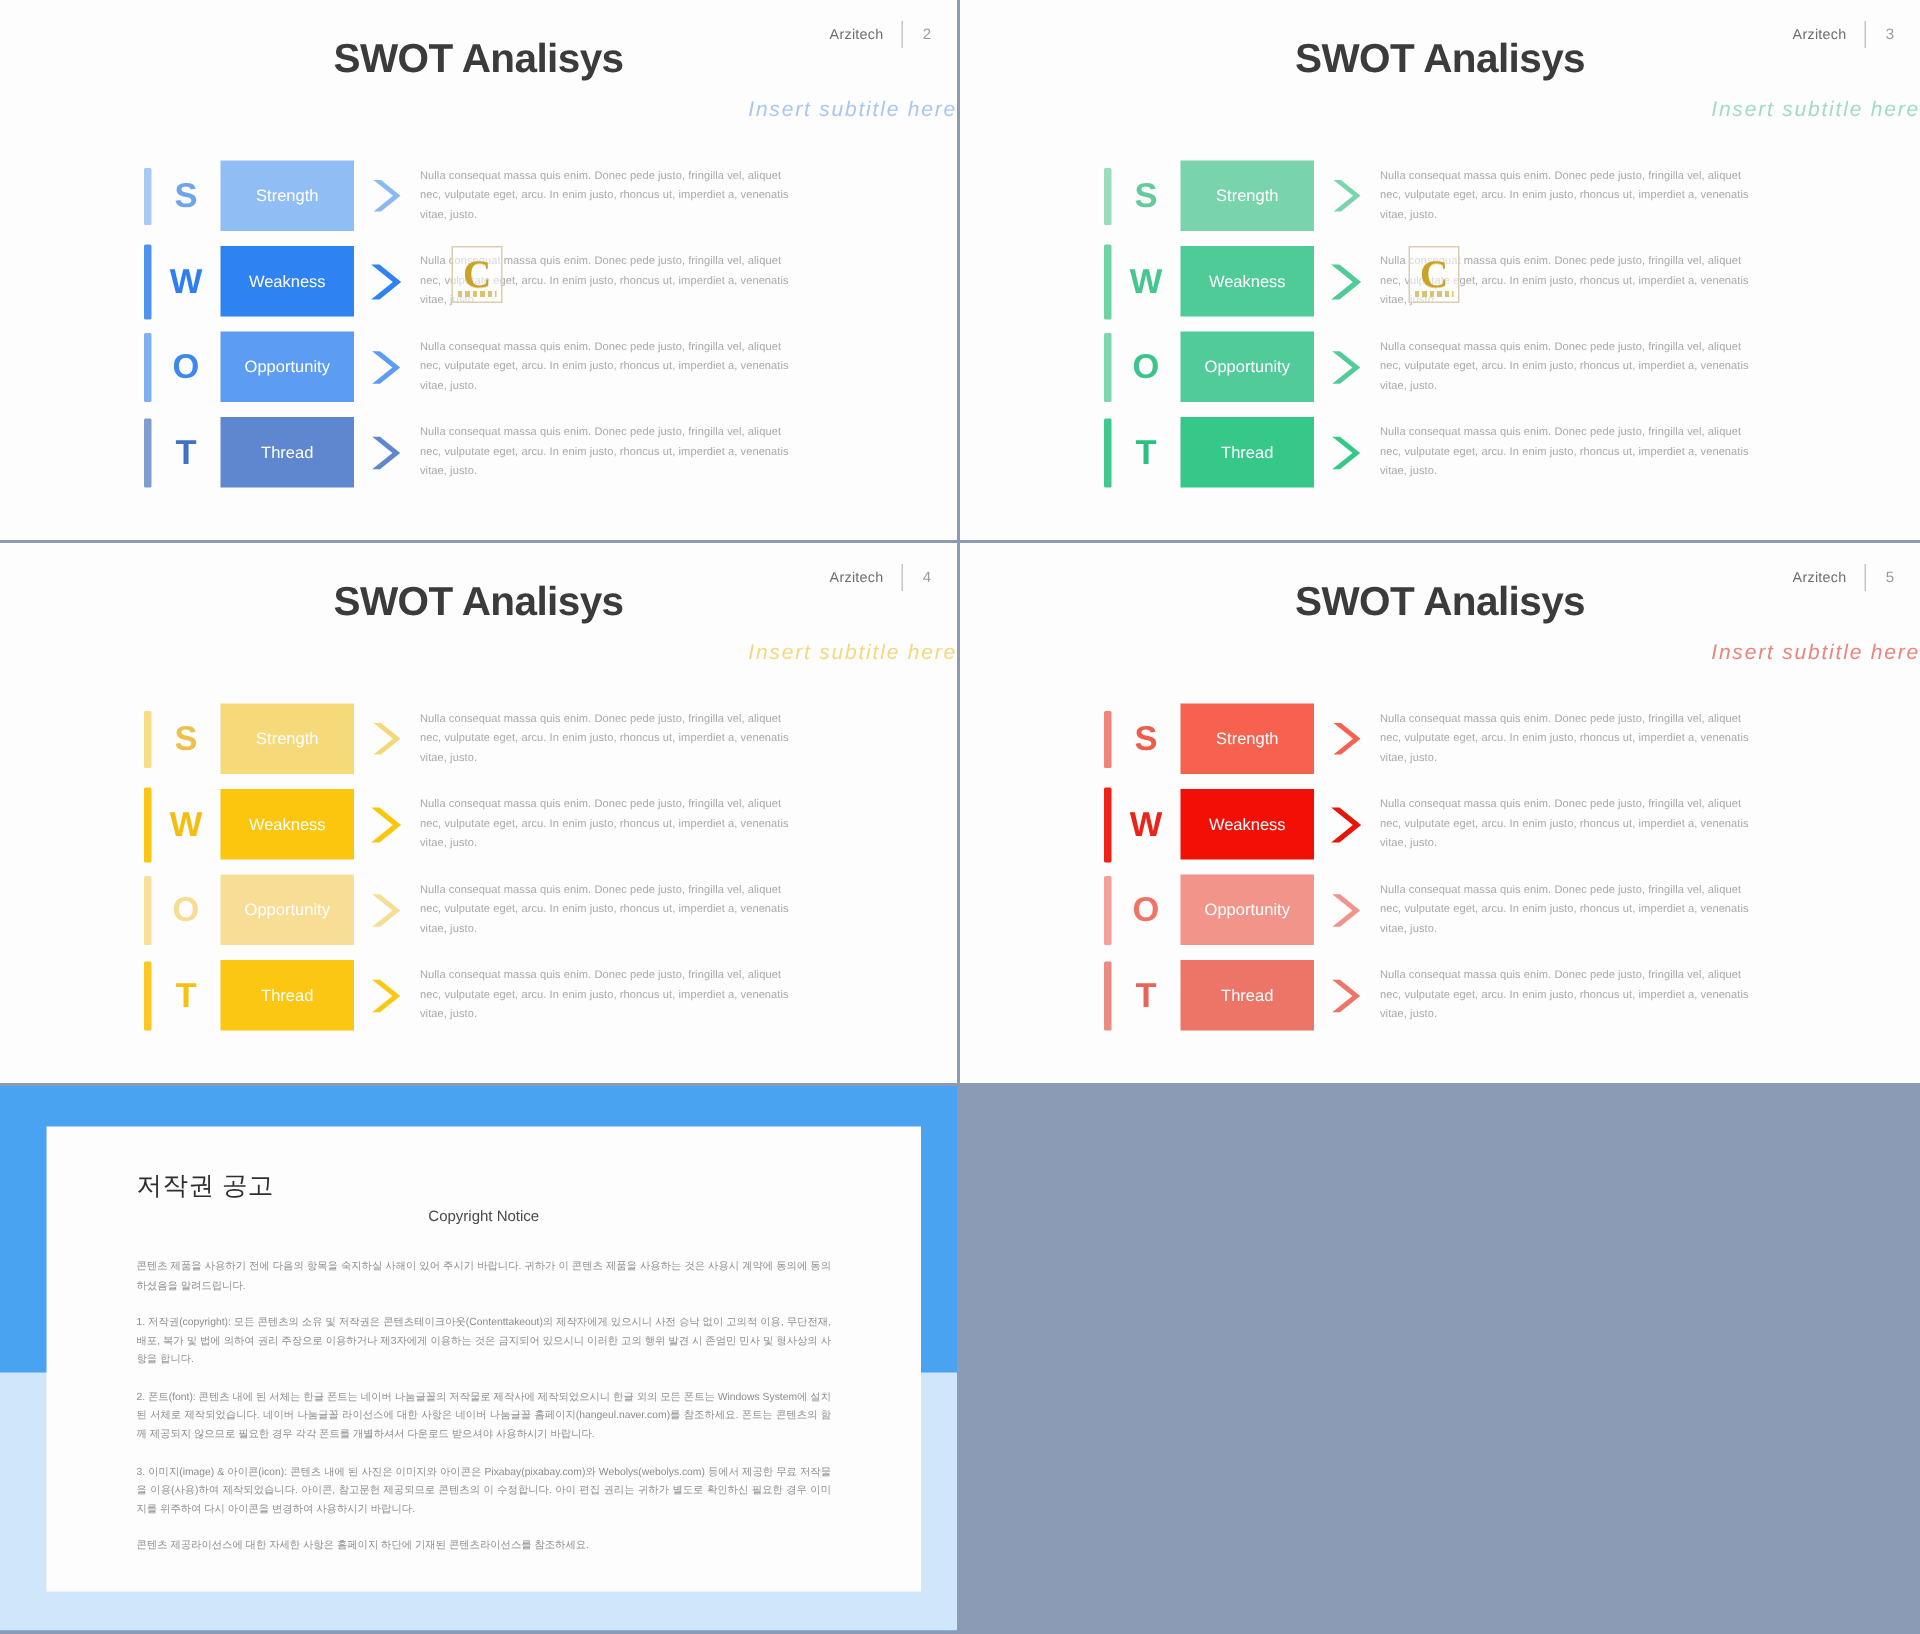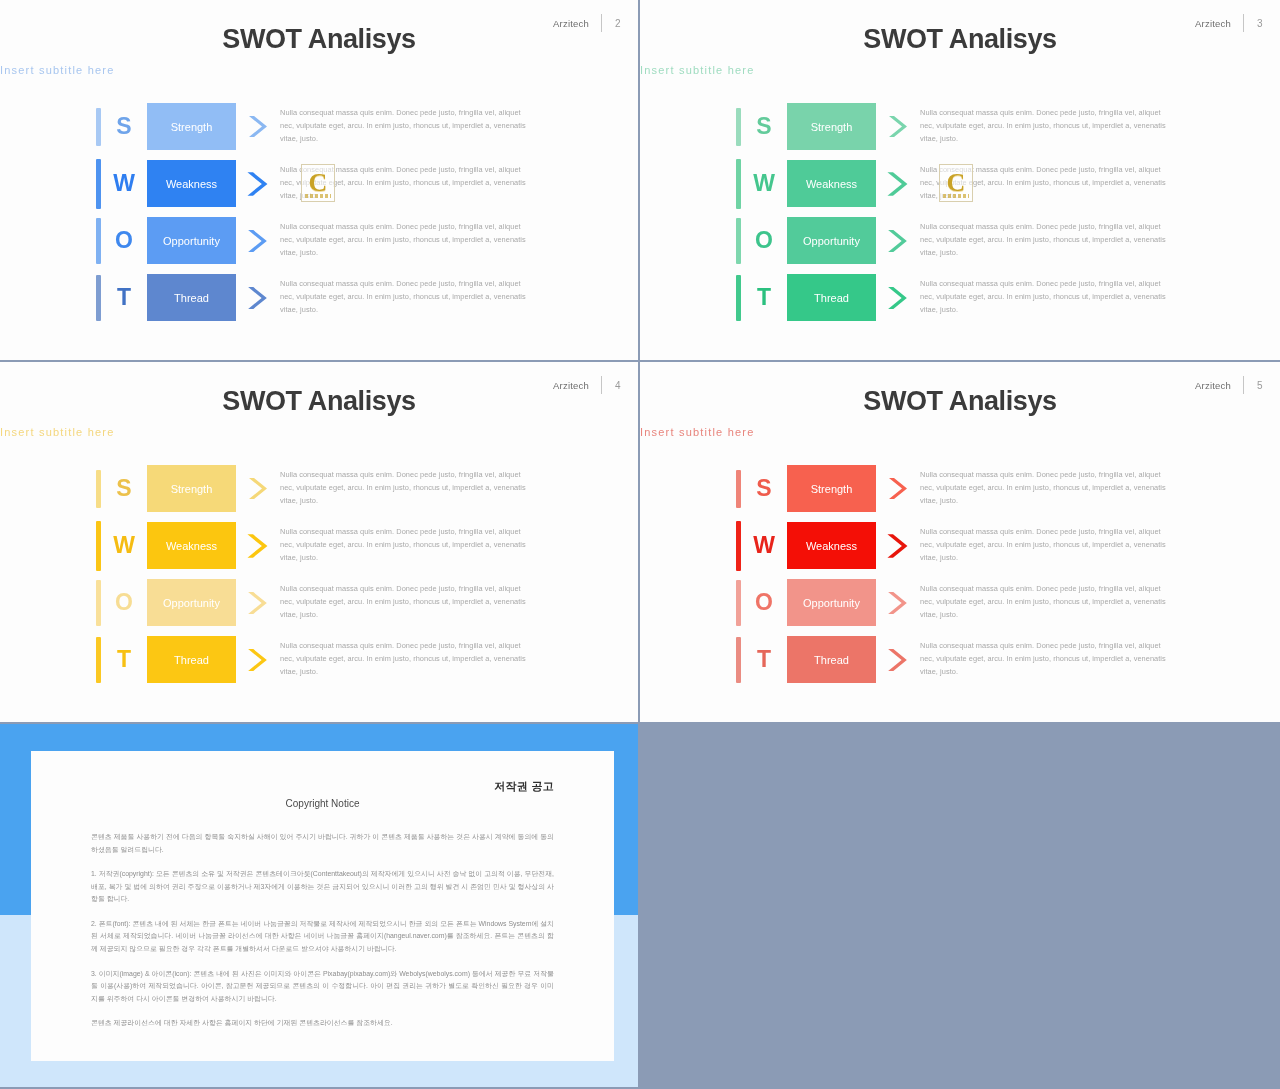--- a/index.html
+++ b/index.html
@@ -38,24 +38,25 @@
 
   .title {
     text-align: center;
     font-size: 27px;
     font-weight: bold;
     color: #3b3b3b;
     letter-spacing: -0.4px;
     padding-top: 24px;
   }
   .subtitle {
-    text-align: left;
-    font-size: 11px;
+    text-align: right;
+    font-size: 14px;
     letter-spacing: 1.2px;
     margin-top: 9px;
+    font-style: italic;
   }
 
   
   .rows { margin-top: 22px; }
   .row {
     display: flex;
     align-items: center;
     height: 57px;
     padding-left: 96px;
   }
@@ -130,21 +131,21 @@
     position: absolute; left: 0; right: 0; bottom: 0; height: 172px;
     background: #cfe6fb;
   }
   .cpaper {
     position: absolute;
     left: 31px; top: 27px; right: 24px; bottom: 26px;
     background: #fdfdfd;
     padding: 28px 60px 0 60px;
   }
   .ctitle-ko {
-    text-align: right; font-size: 11px; font-weight: bold; color: #2f2f2f;
+    text-align: left; font-size: 17px; font-weight: normal; color: #2f2f2f;
     letter-spacing: .3px;
   }
   .ctitle-en {
     text-align: center; font-size: 10px; color: #4a4a4a; margin-top: 4px;
   }
   .cbody { margin-top: 22px; }
   .cbody p {
     font-size: 6.9px;
     line-height: 1.82;
     color: #8d8d8d;

